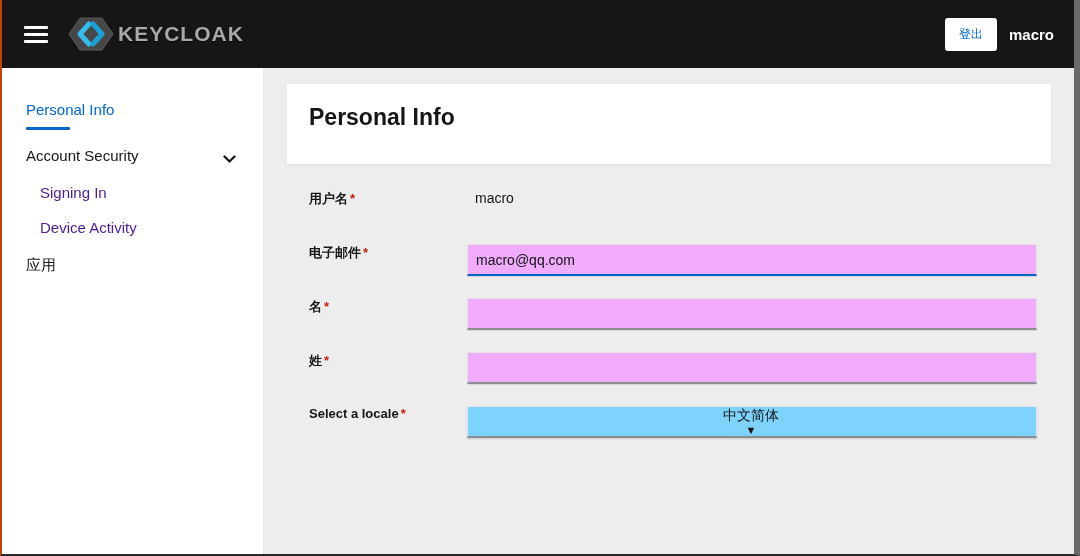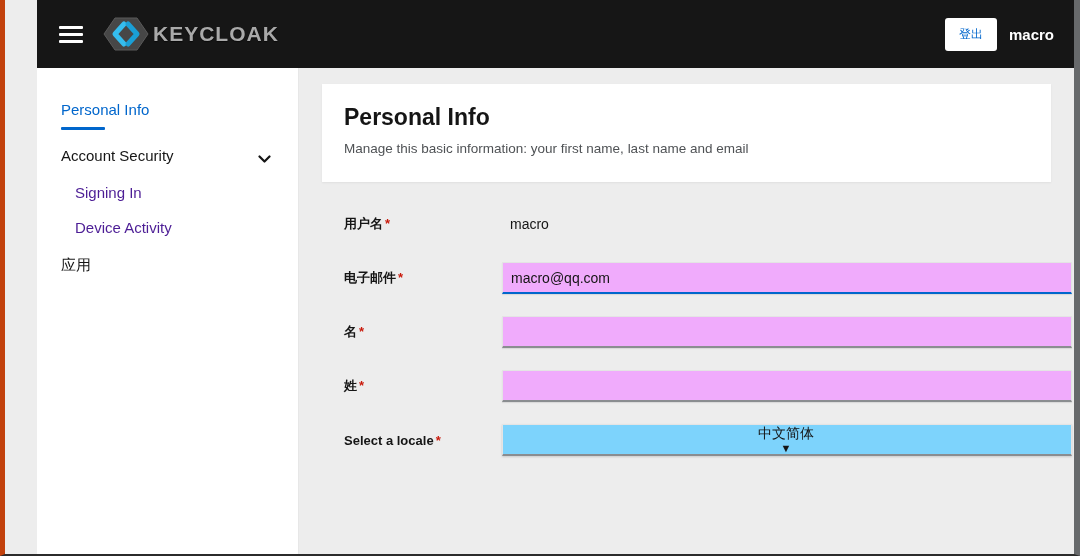--- a/index.html
+++ b/index.html
@@ -1,26 +1,25 @@
 <!DOCTYPE html>
 <html><head>
 <meta charset="utf-8">
 <style>
   * { box-sizing: border-box; margin: 0; padding: 0; }
   html,body { background:#fff; }
   body { font-family: "Liberation Sans", sans-serif; }
   .screen {
     width: 1080px; height: 556px;
-    border-left: 5px solid #c2410c;
+    border-left: 2px solid #c2410c;
     border-bottom: 2px solid #2b2b2b;
     border-right: 6px solid #67696b;
     display: flex; flex-direction: column;
     background: #ededed;
     overflow: hidden;
-    padding-left: 32px;
   }
 
   
   .masthead {
     height: 68px; flex: 0 0 68px;
     background: #161616;
     display: flex; align-items: center;
     padding: 0 20px 0 22px;
   }
   .hamburger { background: none; border: none; width: 24px; height: 17px; position: relative; cursor: pointer; margin-right: 20px; }
@@ -66,21 +65,21 @@
   
   .content { flex: 1; background: #ededed; padding: 16px 23px 0 23px; overflow: hidden; }
   .intro-card {
     background: #fff; padding: 18px 22px 24px 22px;
     box-shadow: 0 1px 2px rgba(0,0,0,.06);
   }
   .page-title { font-size: 23px; line-height: 30px; font-weight: bold; color: #151515; margin-bottom: 8px; }
   .page-subtitle { font-size: 13.5px; line-height: 18px; color: #4f5255; }
 
   .pi-form { margin-top: 26px; padding: 0 22px; }
-  .form-row { display: flex; align-items: center; height: 32px; margin-bottom: 22px; }
+  .form-row { display: flex; height: 32px; margin-bottom: 22px; }
   .form-label { flex: 0 0 158px; font-size: 13px; font-weight: bold; color: #151515; }
   .req { color: #c9190b; font-weight: bold; margin-left: 2px; }
   .field-col { flex: 0 0 570px; width: 570px; }
   .static-value { font-size: 14px; color: #151515; padding-left: 8px; }
   .text-input {
     width: 570px; height: 32px; background: #f0abfc;
     border: 1px solid #e4e4e4; border-bottom: 2px solid #8a8d90;
     font-size: 14px; color: #151515; padding: 0 8px; font-family: inherit;
     box-shadow: 0 1px 1px rgba(0,0,0,.08);
   }
@@ -142,21 +141,20 @@
       </div>
       <div class="nav-item">
         <span class="nav-label">应用</span>
       </div>
     </nav>
 
     <main class="content">
 
       <section class="intro-card">
         <h1 class="page-title">Personal Info</h1>
-        <p class="page-subtitle">Manage this basic information: your first name, last name and email</p>
       </section>
 
       <form class="pi-form">
 
         <div class="form-row">
           <label class="form-label">
             <span>用户名</span><span class="req">*</span>
           </label>
           <div class="field-col">
             <div class="static-value">macro</div>

